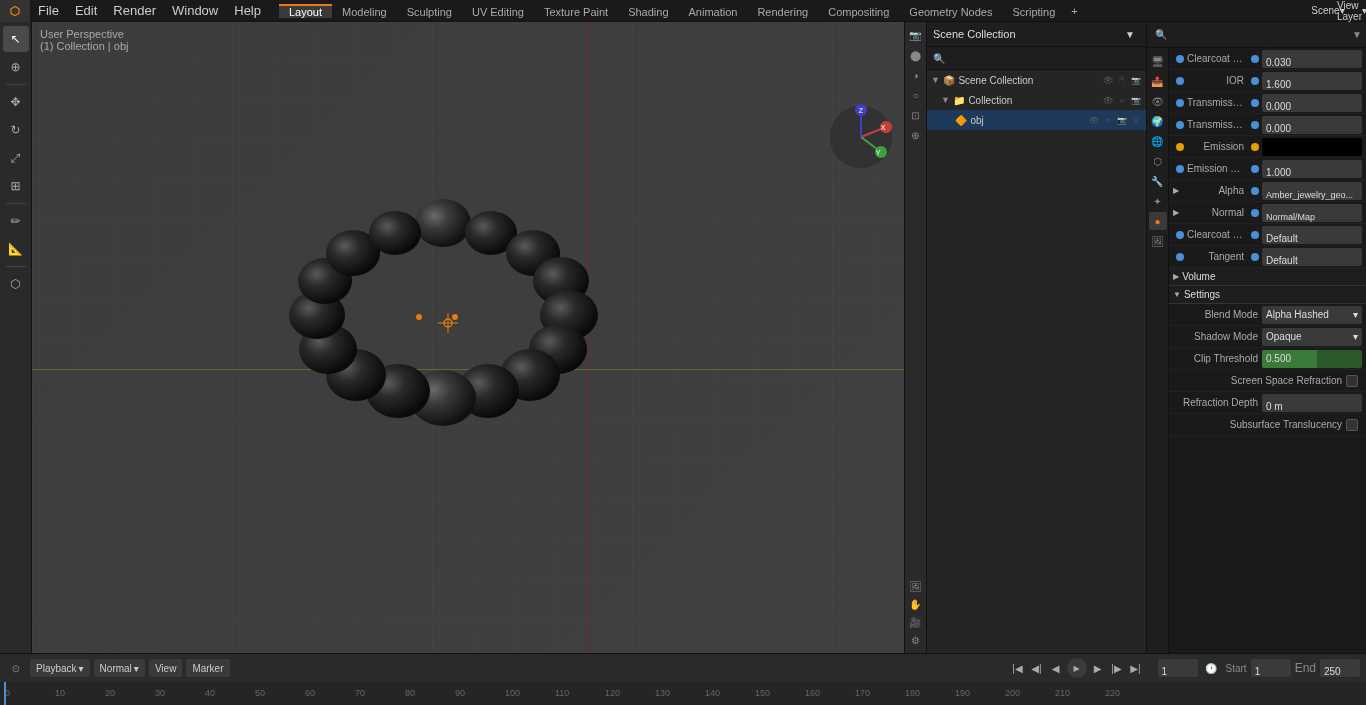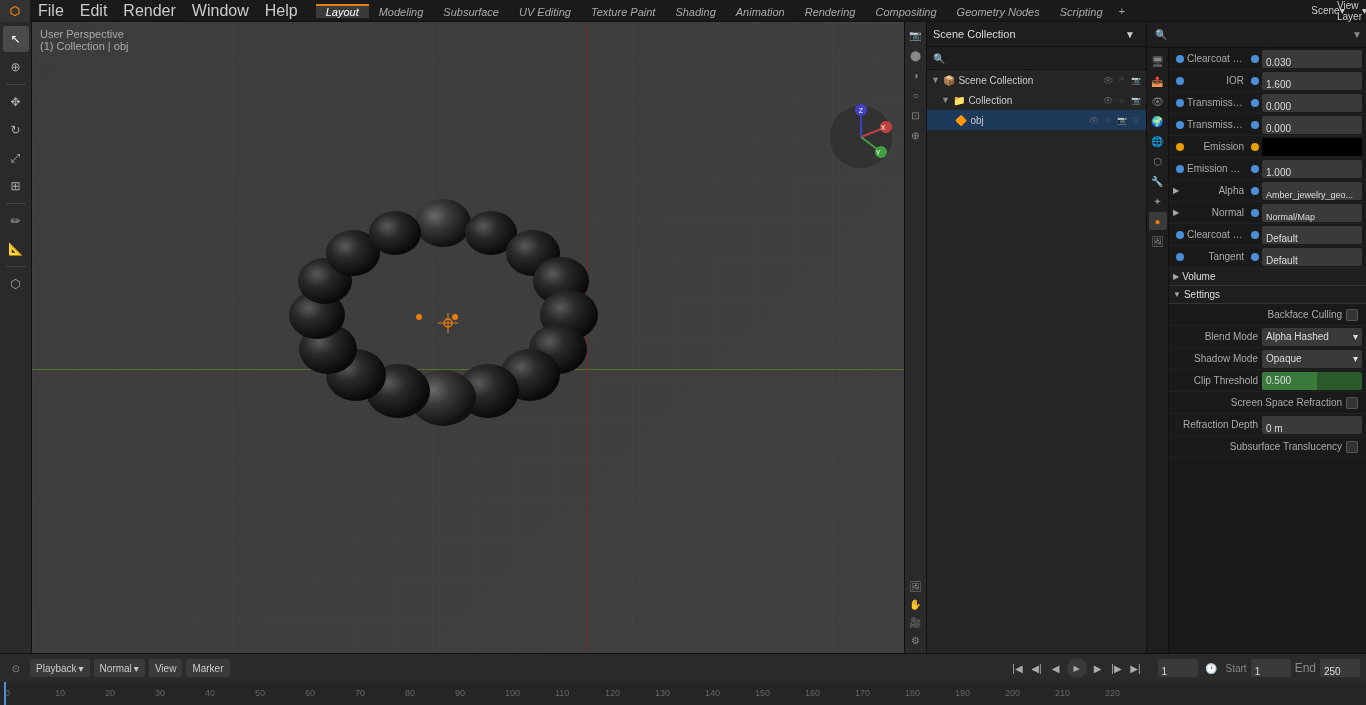--- a/index.html
+++ b/index.html
@@ -29,28 +29,27 @@
       align-items: center;
       justify-content: center;
       background: #333;
       font-size: 12px;
       color: #e87d0d;
       font-weight: bold;
     }
     .top-menu-item {
       padding: 2px 8px;
       color: #ccc;
-      font-size: 16px;
+      font-size: 13px;
       cursor: pointer;
     }
     .layout-tabs {
       margin-left: 10px;
       display: flex;
       height: 14px;
-      font-style: italic;
     }
     .layout-tab {
       padding: 2px 10px;
       font-size: 11px;
       color: #aaa;
       cursor: pointer;
       border-top: 2px solid transparent;
       display: flex;
       align-items: center;
     }
@@ -459,21 +458,21 @@
   <div class="blender-logo">⬡</div>
   <div class="top-menu-item">File</div>
   <div class="top-menu-item">Edit</div>
   <div class="top-menu-item">Render</div>
   <div class="top-menu-item">Window</div>
   <div class="top-menu-item">Help</div>
 
   <div class="layout-tabs">
     <div class="layout-tab active">Layout</div>
     <div class="layout-tab">Modeling</div>
-    <div class="layout-tab">Subsurface</div>
+    <div class="layout-tab">Sculpting</div>
     <div class="layout-tab">UV Editing</div>
     <div class="layout-tab">Texture Paint</div>
     <div class="layout-tab">Shading</div>
     <div class="layout-tab">Animation</div>
     <div class="layout-tab">Rendering</div>
     <div class="layout-tab">Compositing</div>
     <div class="layout-tab">Geometry Nodes</div>
     <div class="layout-tab">Scripting</div>
     <div class="plus-tab">+</div>
   </div>
@@ -799,24 +798,20 @@
           <div class="prop-section-header">
             <span class="prop-section-arrow">▶</span>
             <span>Volume</span>
           </div>
 
           <div class="prop-section-header">
             <span class="prop-section-arrow">▼</span>
             <span>Settings</span>
           </div>
 
-          <div class="prop-checkbox-row">
-            <div class="prop-label">Backface Culling</div>
-            <div class="prop-checkbox"></div>
-          </div>
 
           <div class="prop-row">
             <div class="prop-label">Blend Mode</div>
             <div class="prop-dropdown">
               <span>Alpha Hashed</span>
               <span>▾</span>
             </div>
           </div>
 
           <div class="prop-row">

